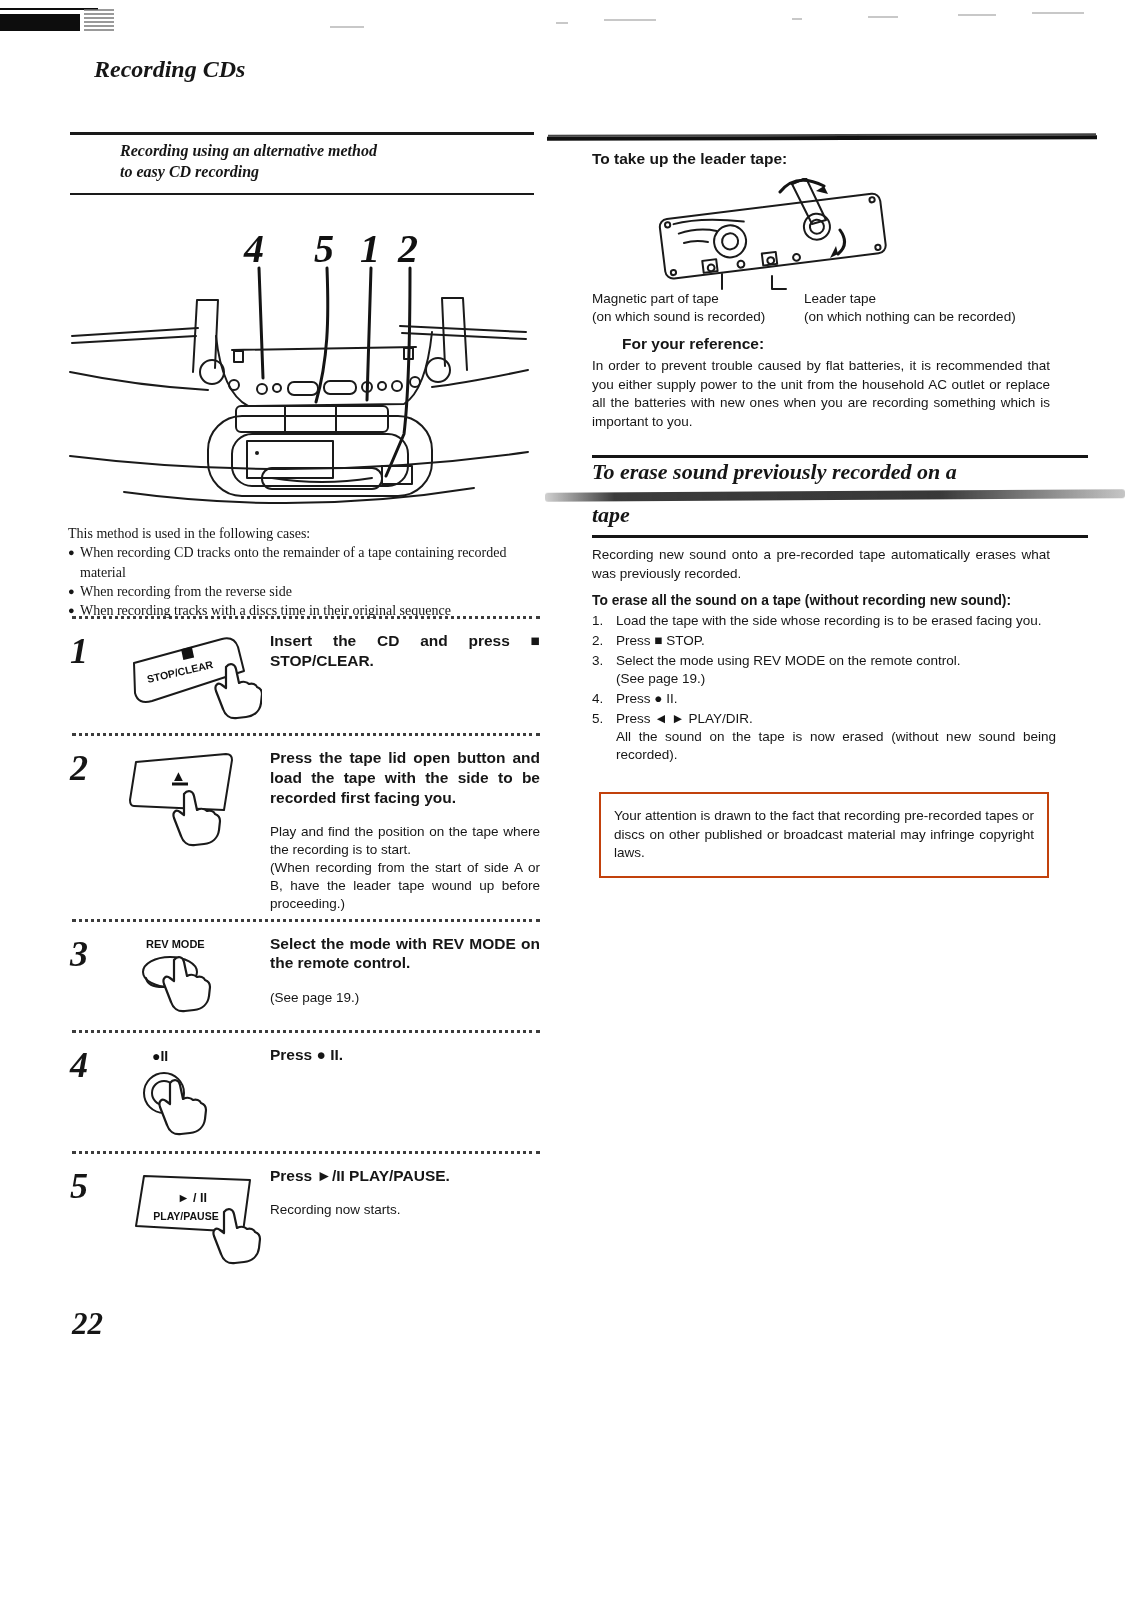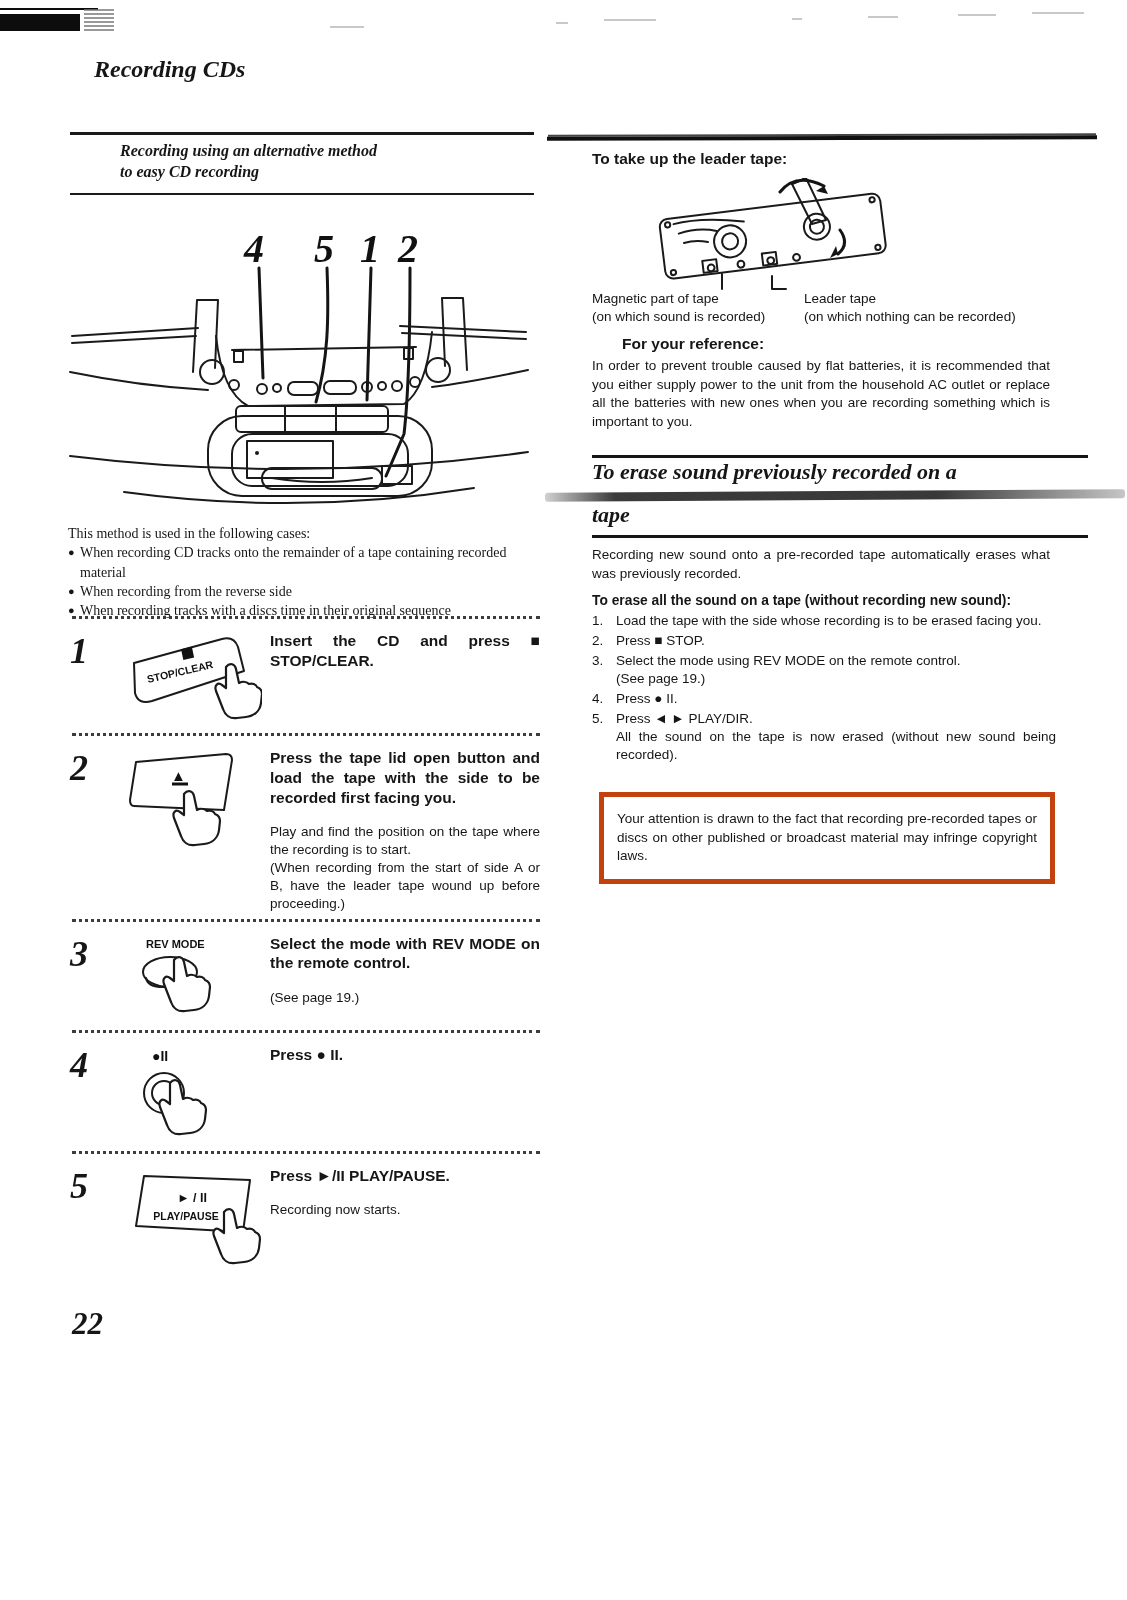--- a/index.html
+++ b/index.html
@@ -63,21 +63,21 @@
   .smear{position:absolute;left:545px;top:491px;width:580px;height:9px;border-radius:3px;
          background:linear-gradient(90deg,rgba(70,70,70,.25),rgba(25,25,25,.85) 12%,rgba(35,35,35,.9) 68%,rgba(90,90,90,.35));
          filter:blur(.6px);transform:rotate(-.35deg);}
   .erase-intro{top:546px;}
   .erase-sub{position:absolute;left:592px;top:593px;width:462px;font-weight:bold;font-size:13.8px;}
   .erase-list{position:absolute;left:592px;top:612px;width:464px;font-size:13.5px;line-height:1.33;}
   .e-item{display:flex;margin-bottom:2px;}
   .e-n{width:24px;flex:none;}
   .e-t{flex:1;text-align:justify;}
 
-  .notice{position:absolute;left:599px;top:792px;width:420px;border:5px solid #c2410c;
+  .notice{position:absolute;left:599px;top:792px;width:420px;border:2px solid #c2410c;
           padding:13px 13px;font-size:13.5px;line-height:1.38;text-align:justify;}
 
   svg .ln{fill:none;stroke:#1a1a1a;stroke-width:2;stroke-linecap:round;stroke-linejoin:round;}
   svg .ln3{fill:none;stroke:#141414;stroke-width:3;stroke-linecap:round;stroke-linejoin:round;}
   svg .num{font-family:"Liberation Serif",serif;font-style:italic;font-weight:bold;font-size:40px;fill:#111;}
   svg .btxt{font-family:"Liberation Sans",sans-serif;font-weight:bold;fill:#111;}
   svg .hand{fill:#fff;stroke:#1a1a1a;stroke-width:2.2;stroke-linejoin:round;}
 </style>
 </head>
 <body>

